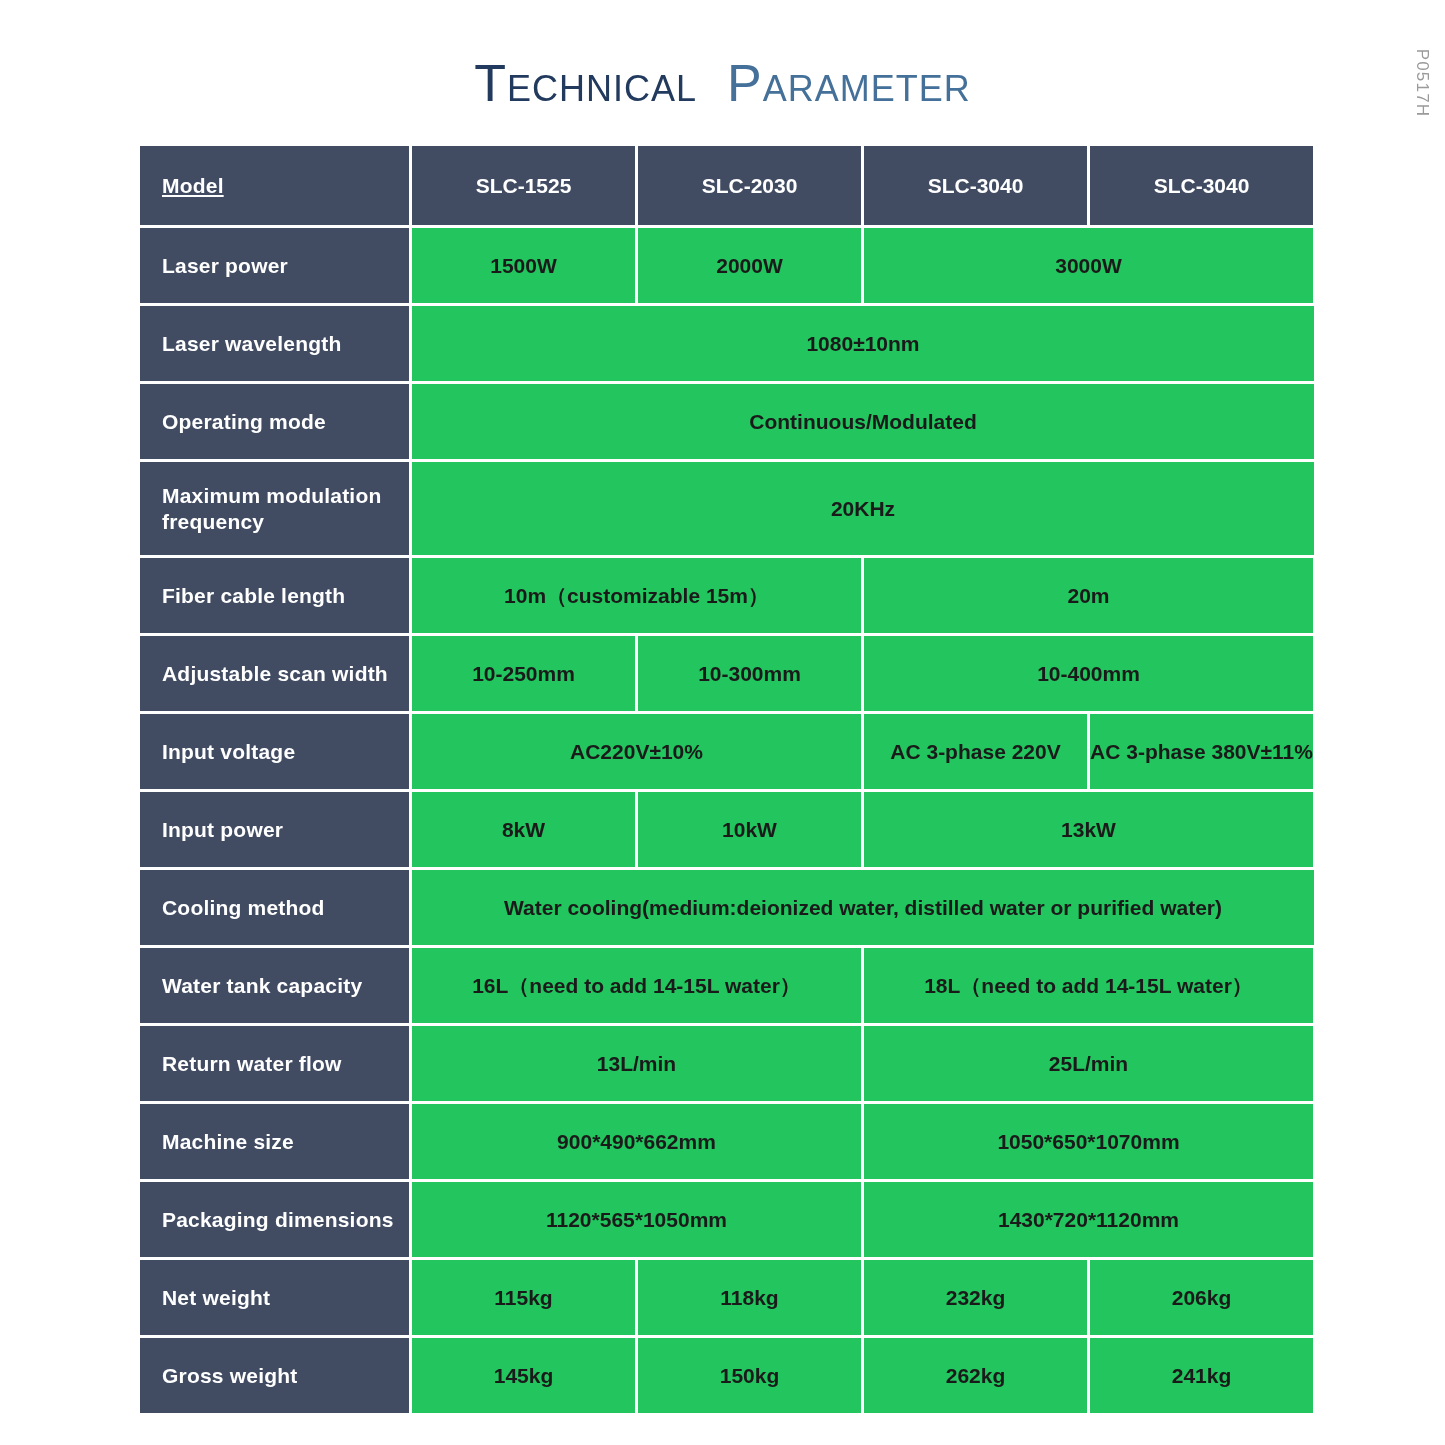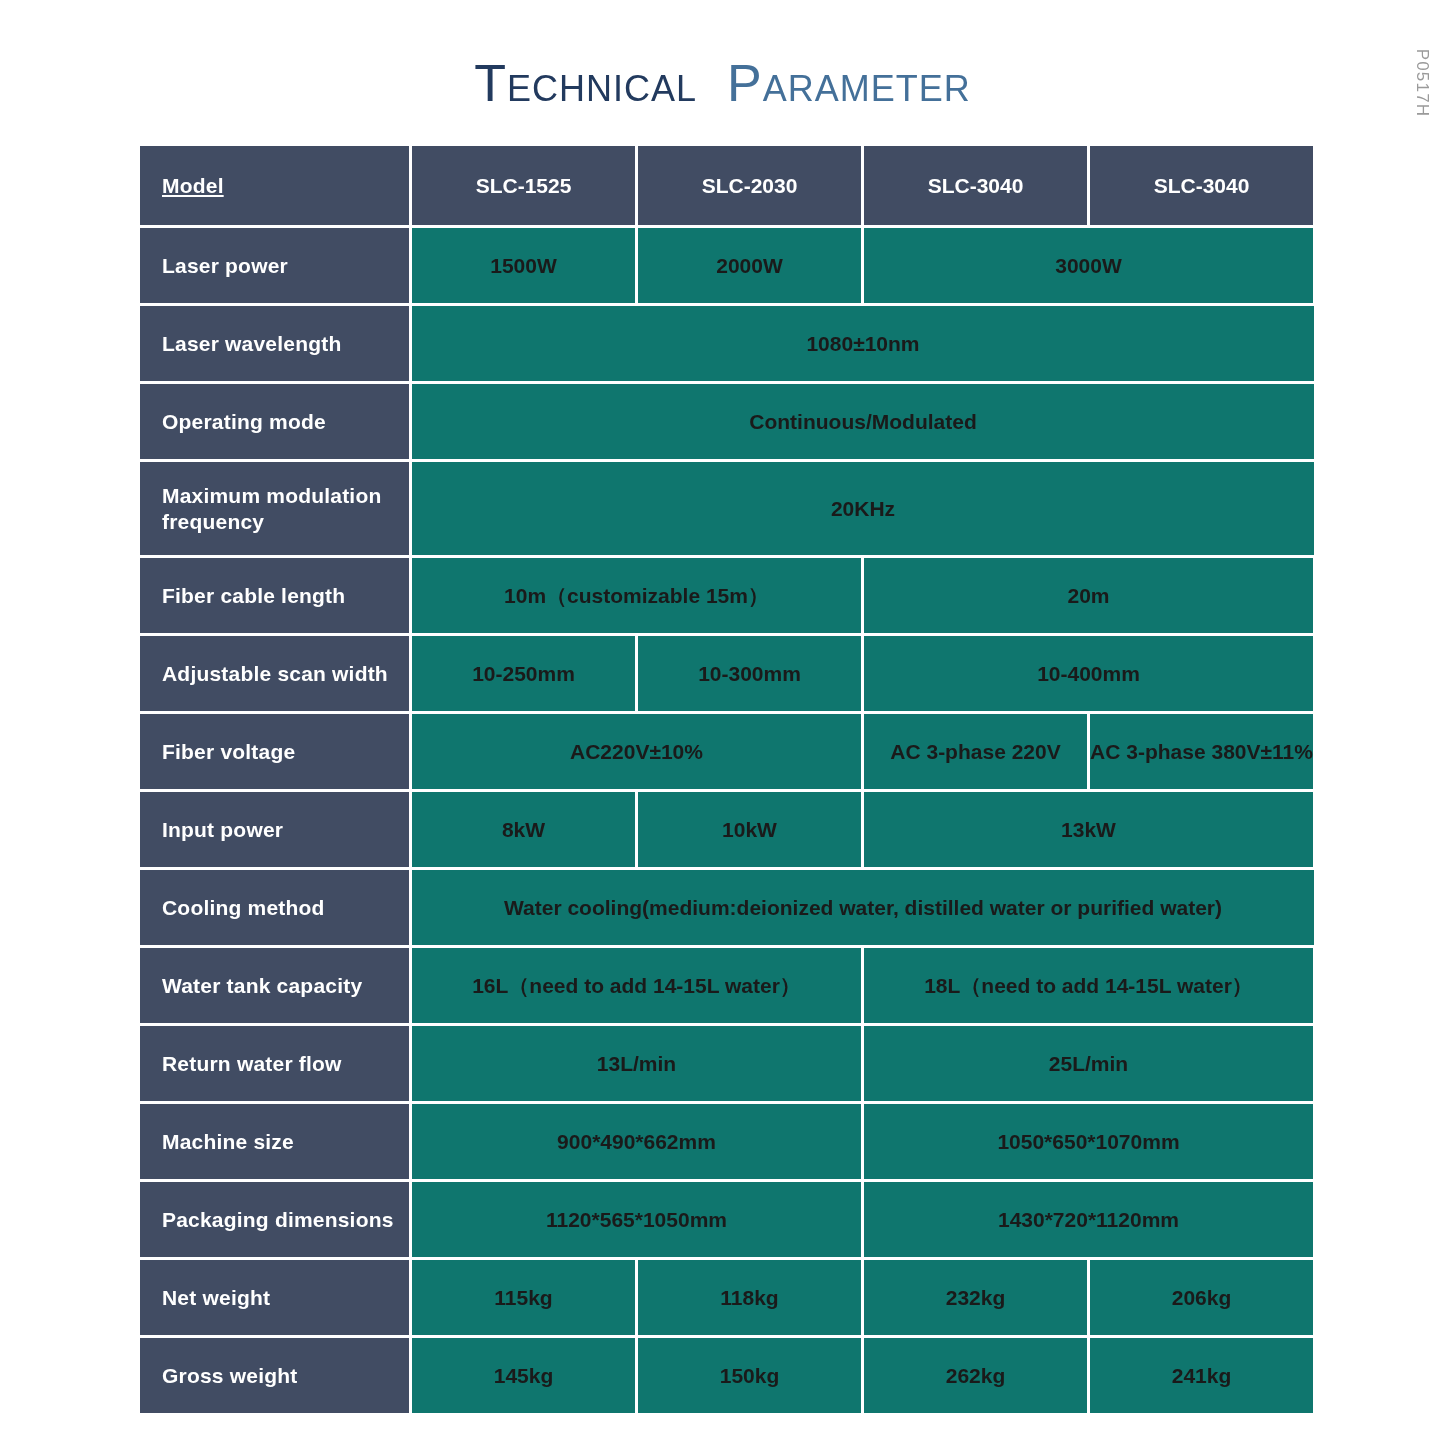--- a/index.html
+++ b/index.html
@@ -86,21 +86,21 @@
     line-height: 26px;
     letter-spacing: 0.2px;
     display: flex;
     align-items: center;
     padding: 0 10px 0 22px;
     margin-right: 3px;
   }
   .lbl.hdr { background: #414C63; text-decoration: underline; }
 
   .cell {
-    background: #0f766e;
+    background: #22c55e;
     color: #1a1a1a;
     font-weight: bold;
     font-size: 21px;
     line-height: 26px;
     display: flex;
     align-items: center;
     justify-content: center;
     text-align: center;
     margin-right: 3px;
     padding: 0 6px;
@@ -167,21 +167,21 @@
         <div class="cell c2">10m（customizable 15m）</div>
         <div class="cell c2">20m</div>
       </div>
       <div class="row h-std">
         <div class="lbl">Adjustable scan width</div>
         <div class="cell c1">10-250mm</div>
         <div class="cell c1">10-300mm</div>
         <div class="cell c2">10-400mm</div>
       </div>
       <div class="row h-std">
-        <div class="lbl">Fiber voltage</div>
+        <div class="lbl">Input voltage</div>
         <div class="cell c2">AC220V±10%</div>
         <div class="cell c1">AC 3-phase 220V</div>
         <div class="cell c1">AC 3-phase 380V±11%</div>
       </div>
       <div class="row h-std">
         <div class="lbl">Input power</div>
         <div class="cell c1">8kW</div>
         <div class="cell c1">10kW</div>
         <div class="cell c2">13kW</div>
       </div>

